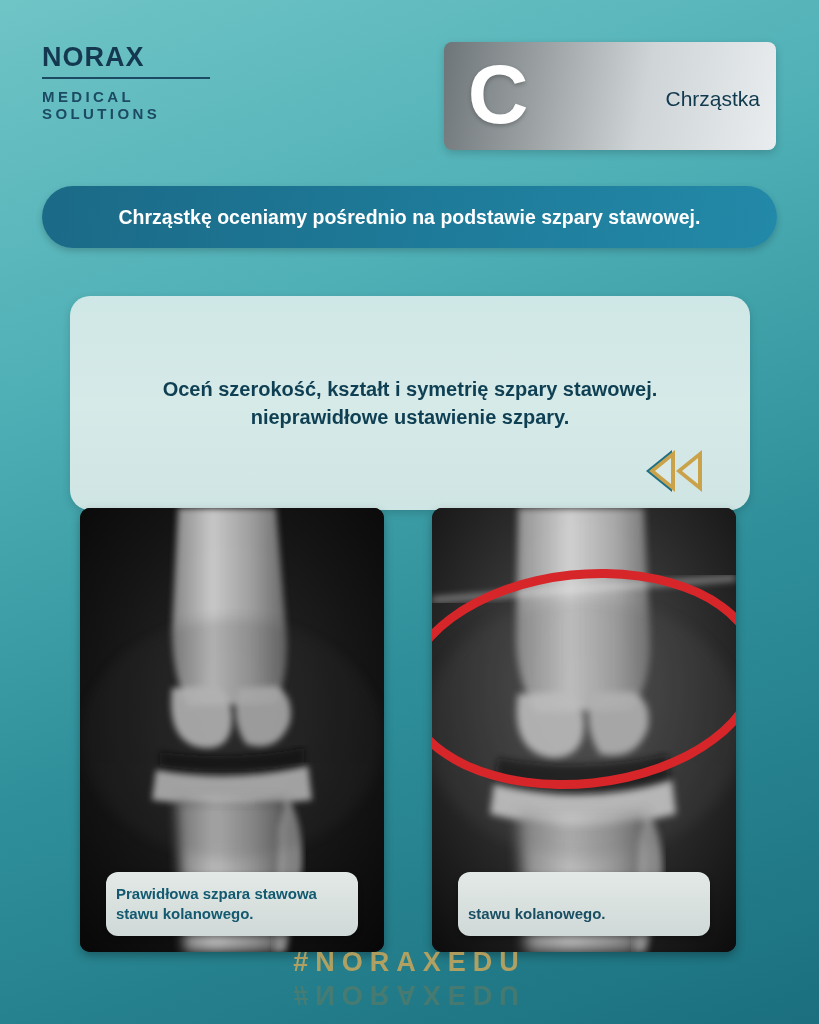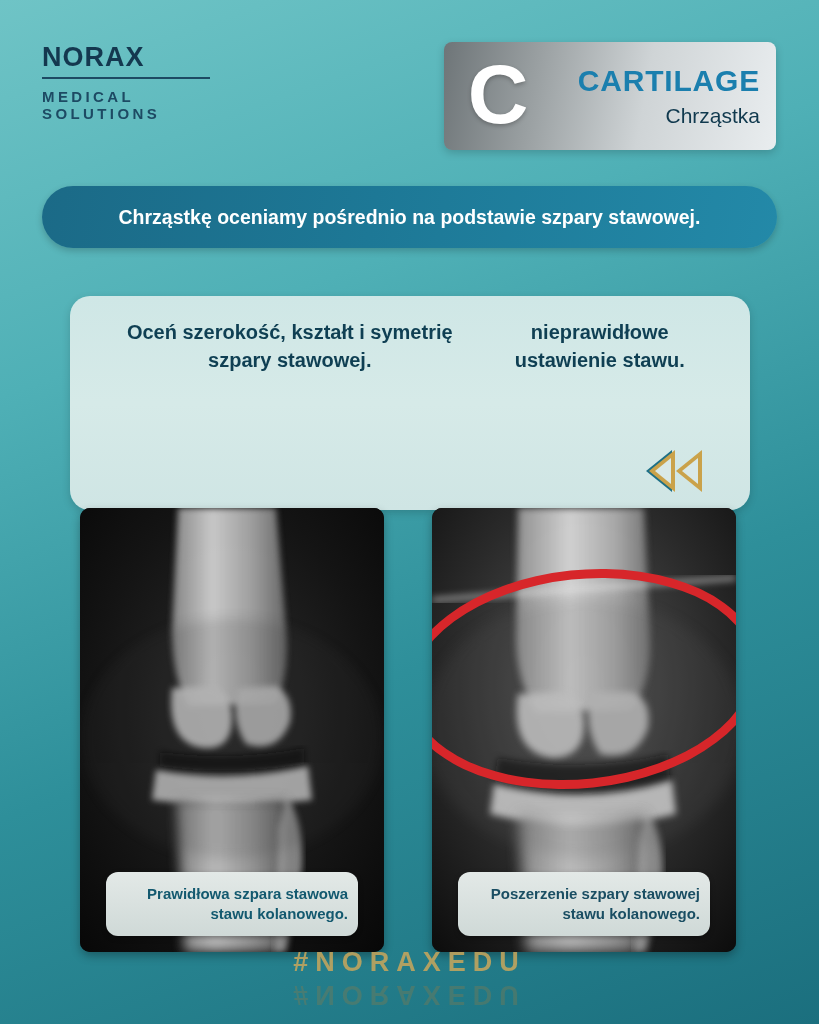--- a/index.html
+++ b/index.html
@@ -75,21 +75,21 @@
   }
 
   
   .infocard {
     position: absolute; left: 70px; top: 296px;
     width: 680px; height: 214px;
     border-radius: 20px;
     background: linear-gradient(180deg, #cfe7e6 0%, #d6eae8 50%, #cfe5e4 100%);
     box-shadow: 0 3px 8px rgba(0,0,0,.16);
     padding: 22px 30px;
-    display: flex; justify-content: center;
+    display: flex; flex-direction: column; justify-content: center;
   }
   .infocard-line {
     color: #0f3f53; font-size: 20px; font-weight: bold; text-align: center;
     line-height: 1.42;
   }
   .chevrons {
     position: absolute; right: 24px; bottom: 18px;
     display: flex; gap: 1px;
   }
   .chev {
@@ -131,21 +131,21 @@
   }
   .xray.left  { left: 80px; }
   .xray.right { left: 432px; }
 
   .bone-canvas { position: absolute; inset: 0; }
 
   .caption {
     position: absolute; left: 26px; right: 26px; bottom: 16px;
     border-radius: 12px;
     padding: 12px 10px;
-    text-align: right;
+    text-align: left;
     font-size: 15px; font-weight: bold; line-height: 1.35;
     box-shadow: 0 2px 5px rgba(0,0,0,.35);
   }
   .caption.normal {
     background: linear-gradient(180deg, #e3e9e7 0%, #cfd9d7 100%);
     color: #13596f;
   }
   .caption.abnormal {
     background: linear-gradient(180deg, #e3e9e7 0%, #cfd9d7 100%);
     color: #1a4e63;
@@ -183,32 +183,31 @@
 
   <div class="logo">
     <div class="logo-word">NORAX</div>
     <div class="logo-rule"></div>
     <div class="logo-sub">MEDICAL SOLUTIONS</div>
   </div>
 
   <div class="badge">
     <div class="badge-letter">C</div>
     <div class="badge-texts">
-      <div class="badge-title">CARTILAGE</div>
       <div class="badge-subtitle">Chrząstka</div>
     </div>
   </div>
 
   <div class="headline">
     <div class="headline-text">Chrząstkę oceniamy pośrednio na podstawie szpary stawowej.</div>
   </div>
 
   <div class="infocard">
     <div class="infocard-line">Oceń szerokość, kształt i symetrię szpary stawowej.</div>
-    <div class="infocard-line">nieprawidłowe ustawienie stawu.</div>
+    <div class="infocard-line">nieprawidłowe ustawienie szpary.</div>
     <div class="chevrons">
       <span class="chev"></span>
       <span class="chev outline"></span>
       <span class="chev outline"></span>
     </div>
   </div>
 
   <div class="xray left">
     <svg class="bone-canvas" viewBox="0 0 304 444" preserveAspectRatio="none">
       <defs>
@@ -287,21 +286,21 @@
 
       <path d="M62 276 Q152 300 240 272 L244 306 Q152 330 58 306 Z" fill="#e6e6e6" filter="url(#blurR)" opacity="0.85"></path>
 
       <path d="M86 306 L214 306 L206 444 L94 444 Z" fill="url(#boneR)" filter="url(#blurR2)" opacity="0.8"></path>
 
       <path d="M214 300 Q234 330 230 376 L214 444 L202 444 L206 334 Z" fill="#bcbcbc" filter="url(#blurR)" opacity="0.65"></path>
       <ellipse cx="152" cy="220" rx="160" ry="130" fill="#5a5a5a" opacity="0.18" filter="url(#blurR2)"></ellipse>
     </svg>
     <div class="highlight-ellipse"></div>
     <div class="caption abnormal">
-      <span>Poszerzenie szpary stawowej</span><br>
+      <br>
       <span>stawu kolanowego.</span>
     </div>
   </div>
 
   <div class="hashtag">#NORAXEDU</div>
   <div class="hashtag-reflect">#NORAXEDU</div>
 
 </div>
 
 </body></html>

